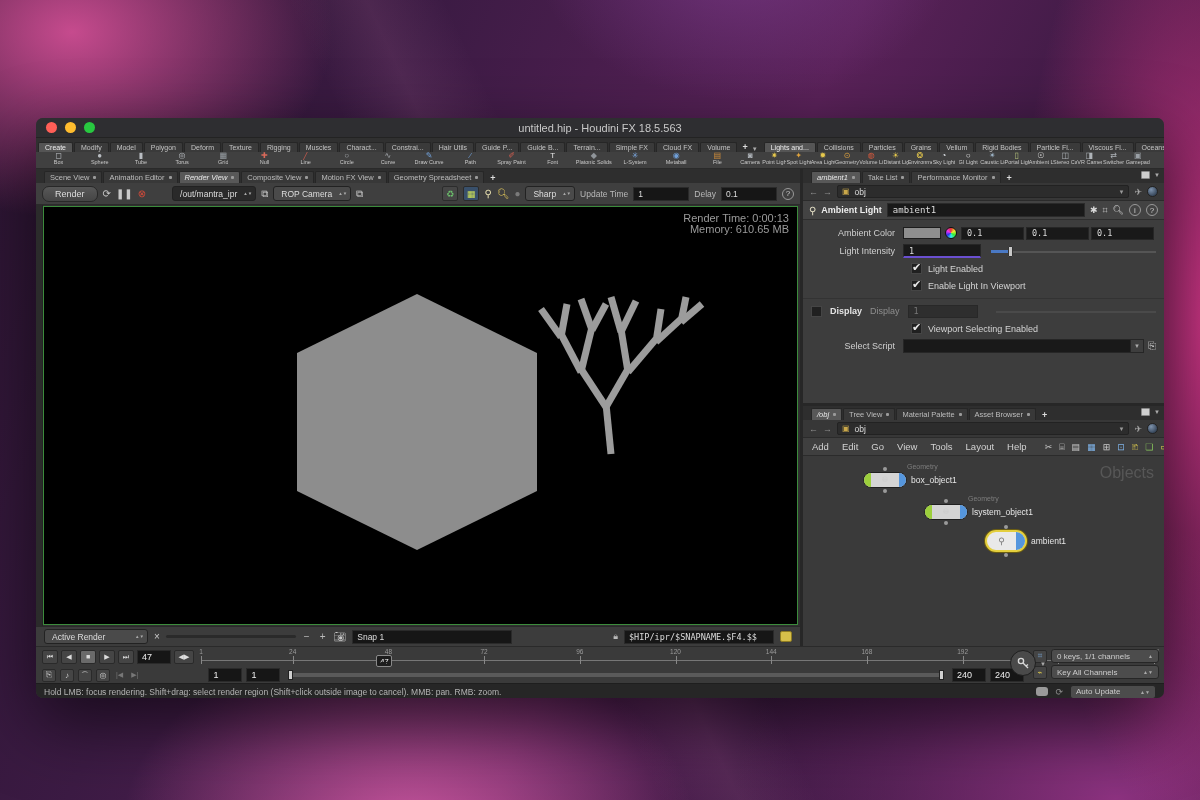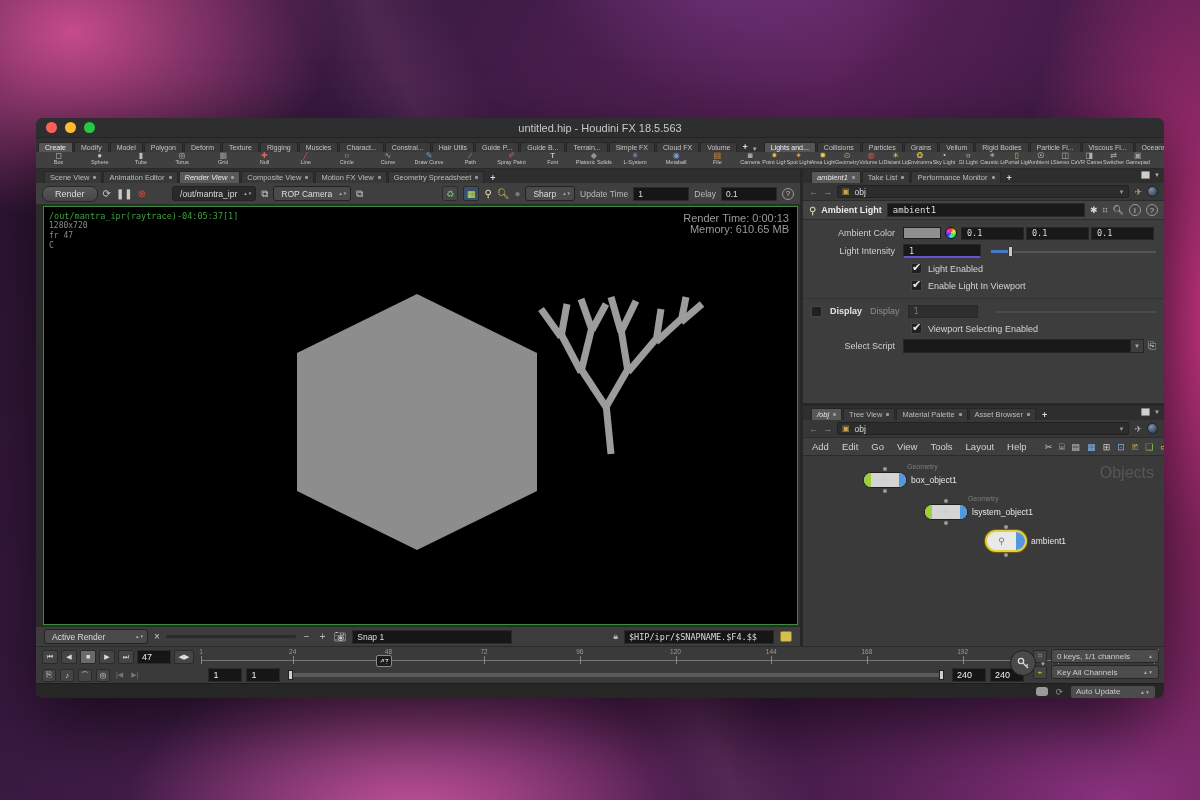--- a/index.html
+++ b/index.html
@@ -478,26 +478,20 @@
         <span class="lblsm">Update Time</span>
         <span class="fld" style="width:56px">1</span>
         <span class="lblsm">Delay</span>
         <span class="fld" style="width:56px">0.1</span>
         <span class="qm">?</span>
       </div>
 
       <div class="vpwrap">
         <div class="gutter"></div>
         <div class="viewport">
-          <div class="ovl-left">
-            <div class="g1">/out/mantra_ipr(raytrace)-04:05:37[1]</div>
-            <div class="g2">1280x720</div>
-            <div class="g2">fr 47</div>
-            <div class="g2">C</div>
-          </div>
           <div class="ovl-right">
             <div>Render Time: 0:00:13</div>
             <div>Memory:   610.65 MB</div>
           </div>
           <div class="hex"></div>
           <svg class="treesvg" width="190" height="175" viewBox="0 0 190 175">
             <g stroke="#9c9c9c" stroke-width="7" fill="none" stroke-linecap="butt">
               <path d="M85 165 L80 115"></path>
               <path d="M80 118 L55 80"></path>
                 <path d="M80 118 L102 80"></path>
@@ -848,20 +842,21 @@
         <span class="sqic" style="color:#e8d44d;">⌁</span>
         <span class="dropbtn">
           <span>Key All Channels</span>
             <span class="end">▲▼</span>
         </span>
       </span>
     </span>
   </div>
 
   <div class="statusbar">
+    <span>Hold LMB: focus rendering. Shift+drag: select render region (Shift+click outside image to cancel). MMB: pan. RMB: zoom.</span>
     <span class="statusr">
       <span class="chatic"></span>
       <span class="syncic">⟳</span>
       <span class="dropbtn" style="width:86px">
         <span>Auto Update</span>
           <span class="end">▲▼</span>
       </span>
     </span>
   </div>
 

